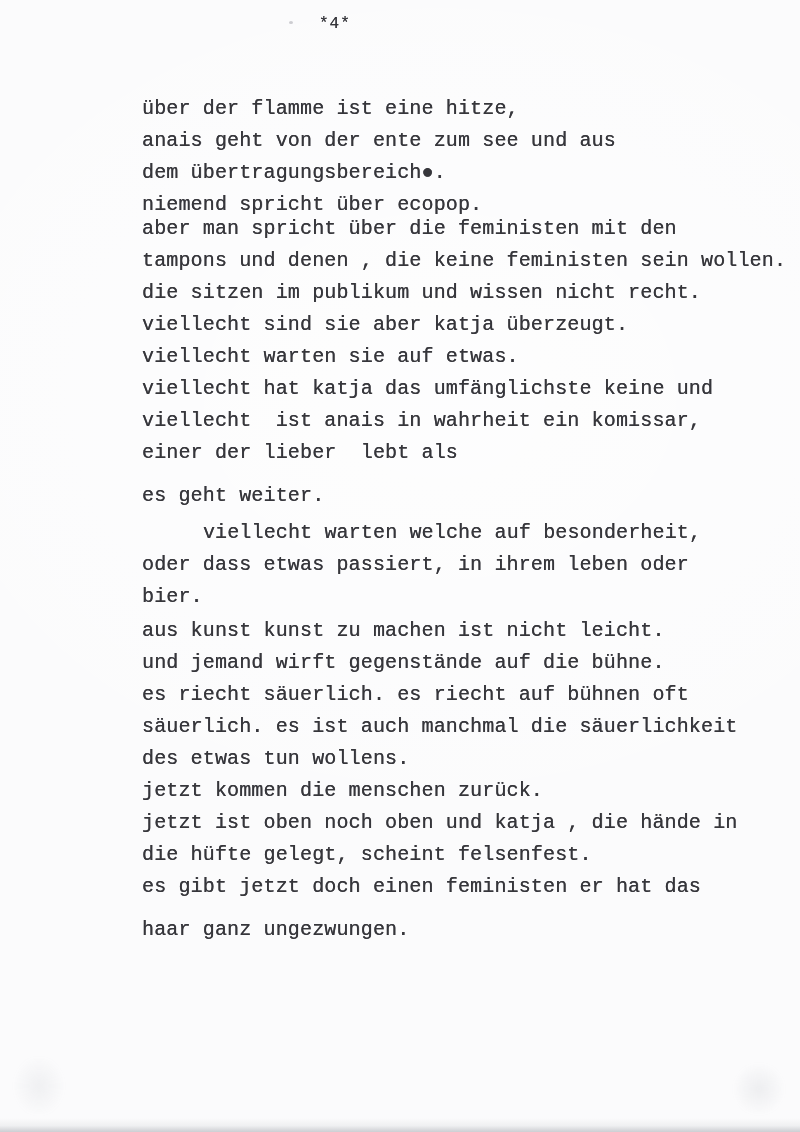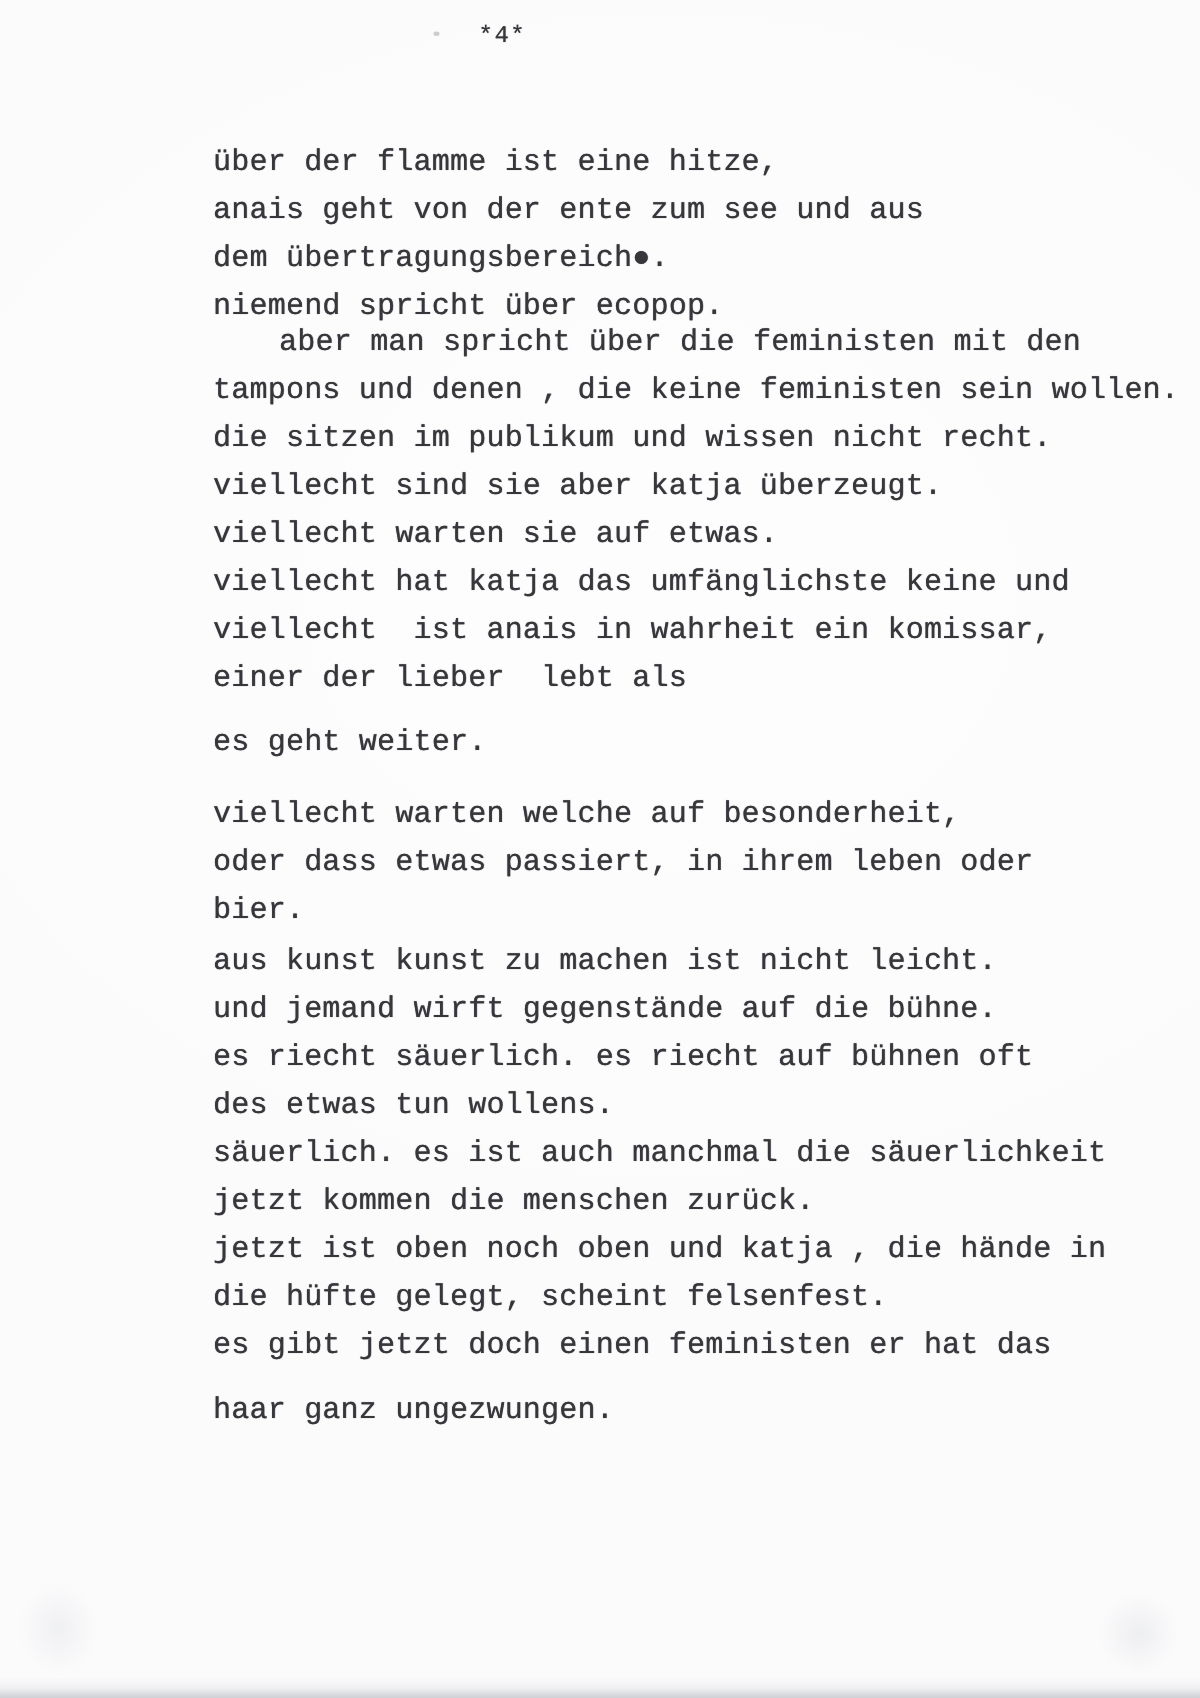--- a/index.html
+++ b/index.html
@@ -71,23 +71,23 @@
     width: 620px;
   }
   .line {
     font-size: 20px;
     line-height: 32px;
     letter-spacing: 0.15px;
     white-space: pre;
     text-shadow: 0 0 0.6px rgba(45,45,52,0.7), 0.3px 0.2px 0.4px rgba(45,45,52,0.35);
   }
   
-  .line.pull-up { margin-top: -8px; margin-left: 44px; }
+  .line.pull-up { margin-top: -8px; }
   .line.gap-xs  { margin-top: 2px; }
-  .line.gap-md  { margin-top: 16px; }
+  .line.gap-md  { margin-top: 5px; text-align: center; }
   .line.gap-lg  { margin-top: 11px; }
 </style>
 </head>
 <body>
 
 <div class="page">
 
   <div class="speck"></div>
   <div class="smudge bl"></div>
   <div class="smudge br"></div>
@@ -107,22 +107,22 @@
     <div class="line">viellecht hat katja das umfänglichste keine und</div>
     <div class="line">viellecht  ist anais in wahrheit ein komissar,</div>
     <div class="line">einer der lieber  lebt als</div>
     <div class="line gap-lg">es geht weiter.</div>
     <div class="line gap-md">viellecht warten welche auf besonderheit,</div>
     <div class="line">oder dass etwas passiert, in ihrem leben oder</div>
     <div class="line">bier.</div>
     <div class="line gap-xs">aus kunst kunst zu machen ist nicht leicht.</div>
     <div class="line">und jemand wirft gegenstände auf die bühne.</div>
     <div class="line">es riecht säuerlich. es riecht auf bühnen oft</div>
+    <div class="line">säuerlich. es ist auch manchmal die säuerlichkeit</div>
     <div class="line">des etwas tun wollens.</div>
-    <div class="line">säuerlich. es ist auch manchmal die säuerlichkeit</div>
     <div class="line">jetzt kommen die menschen zurück.</div>
     <div class="line">jetzt ist oben noch oben und katja , die hände in</div>
     <div class="line">die hüfte gelegt, scheint felsenfest.</div>
     <div class="line">es gibt jetzt doch einen feministen er hat das</div>
     <div class="line gap-lg">haar ganz ungezwungen.</div>
   </div>
 
 </div>
 
 </body></html>

